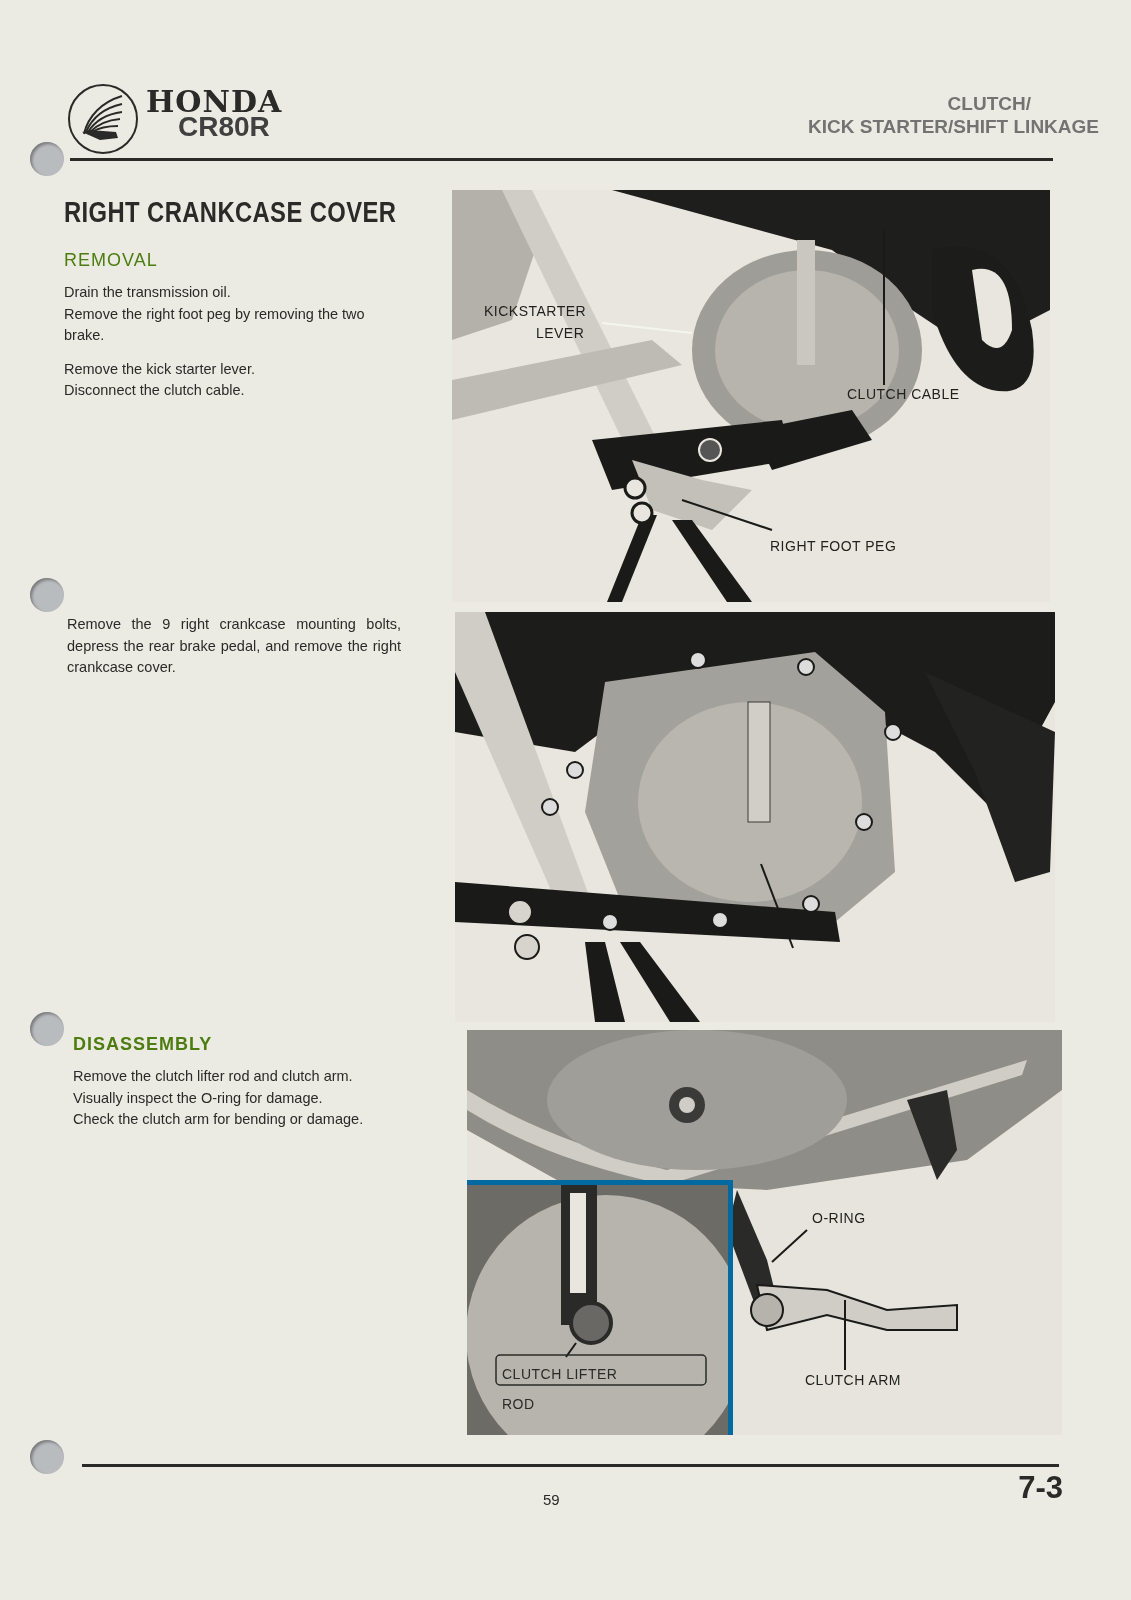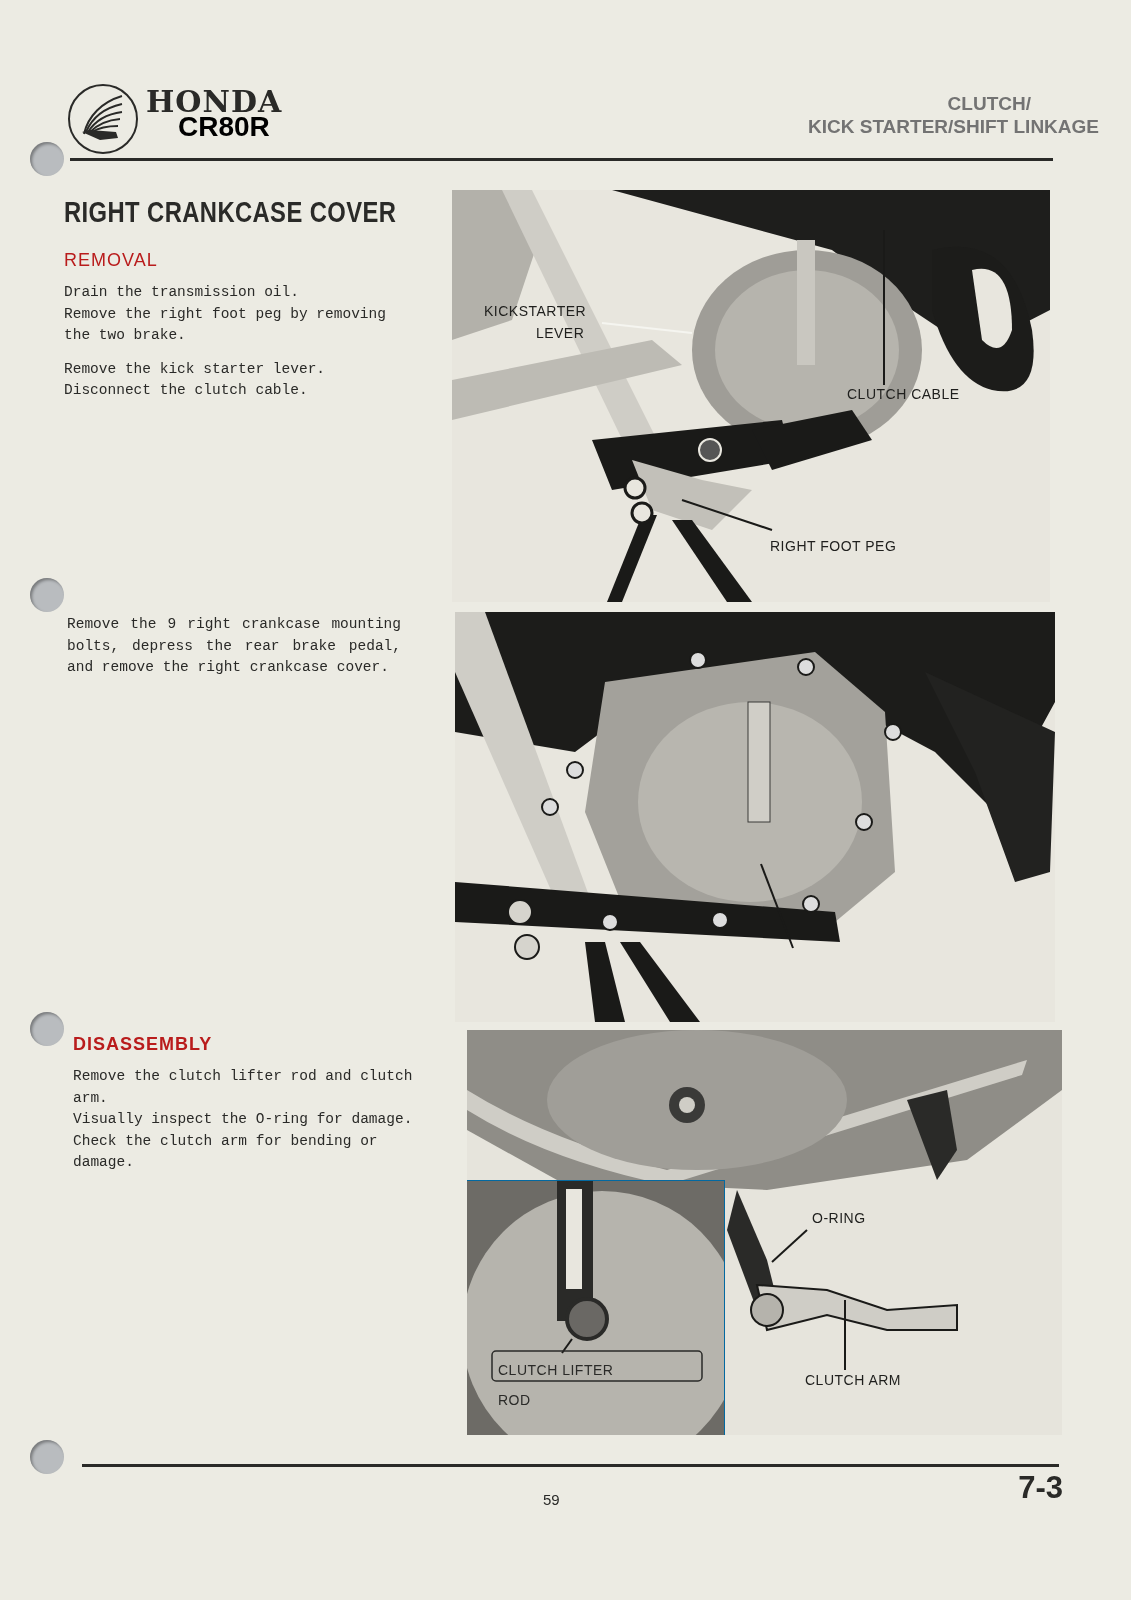--- a/index.html
+++ b/index.html
@@ -5,26 +5,26 @@
   html, body { margin:0; padding:0; }
   body {
     width:1131px; height:1600px; position:relative; overflow:hidden;
     background:#ecebe3;
     font-family:"Liberation Sans", sans-serif; color:#2a2a28;
   }
   .punch { position:absolute; width:34px; height:34px; border-radius:50%;
     background:#b9bcbf; box-shadow: inset 2px 2px 3px rgba(0,0,0,0.35); left:30px; }
   .logo { position:absolute; left:68px; top:84px; width:66px; height:66px; border:2px solid #2a2a28; border-radius:50%; overflow:hidden; }
   .brand { position:absolute; left:146px; top:84px; font-family:"DejaVu Serif", serif; font-weight:bold; font-size:30px; letter-spacing:1px; color:#2a2a28; }
-  .model { position:absolute; left:178px; top:111px; font-weight:bold; font-size:28px; color:#000000; }
+  .model { position:absolute; left:178px; top:111px; font-weight:bold; font-size:28px; color:#404040; }
   .section-hdr { position:absolute; right:100px; top:92px; text-align:right; font-weight:bold; font-size:19px; line-height:23px; color:#737373; }
   .hrule { position:absolute; left:70px; right:78px; height:3px; background:#2a2a28; }
   .title { position:absolute; left:64px; top:196px; font-family:"Liberation Sans", sans-serif; font-weight:bold; font-size:29px; transform:scaleX(0.82); transform-origin:left top; letter-spacing:0.5px; color:#2a2a28; }
-  .subhead { position:absolute; font-size:18px; letter-spacing:1px; color:#b91c1c; }
-  .para { position:absolute; font-size:14.5px; line-height:21.5px; color:#2a2a28;font-family:Liberation Mono, monospace; }
+  .subhead { position:absolute; font-size:18px; letter-spacing:1px; color:#4d7c0f; }
+  .para { position:absolute; font-size:14.5px; line-height:21.5px; color:#2a2a28; }
   .para p { margin:0 0 12px 0; }
   .photo { position:absolute; background:#e7e5dd; overflow:hidden; }
   .photo svg { position:absolute; left:0; top:0; }
   .label { position:absolute; font-size:14px; font-weight:normal; color:#1f1f1d; letter-spacing:0.5px; white-space:nowrap; }
   .pagenum { position:absolute; left:543px; top:1491px; font-size:15px; }
   .chapter { position:absolute; right:68px; top:1470px; font-weight:bold; font-size:31px; }
 </style>
 </head>
 <body>
 
@@ -151,21 +151,21 @@
     <path d="M290 255 L360 260 L420 280 L490 275 L490 300 L420 300 L360 285 L300 300 Z" fill="#cfcdc6" stroke="#1a1a18" stroke-width="2"></path>
     <circle cx="300" cy="280" r="16" fill="#b5b3ac" stroke="#1a1a18" stroke-width="2"></circle>
     <g stroke="#1a1a18" stroke-width="2">
       <line x1="340" y1="200" x2="305" y2="232"></line>
       <line x1="378" y1="270" x2="378" y2="340"></line>
     </g>
   </svg>
   <div class="label" style="left:345px; top:180px;">O-RING</div>
   <div class="label" style="left:338px; top:342px;">CLUTCH ARM</div>
 
-  <div style="position:absolute; left:-6px; top:150px; width:262px; height:255px; border:1px solid #0369a1; background:#9a9892; overflow:hidden;">
+  <div style="position:absolute; left:-6px; top:150px; width:262px; height:255px; border:5px solid #0369a1; background:#9a9892; overflow:hidden;">
     <svg width="262" height="255" viewBox="0 0 262 255" style="position:absolute; left:0; top:0;">
       <rect width="262" height="255" fill="#6d6b66"></rect>
       <circle cx="140" cy="150" r="140" fill="#b6b4ad"></circle>
       <rect x="95" y="0" width="36" height="140" fill="#2a2a28"></rect>
       <rect x="104" y="8" width="16" height="100" fill="#e8e6de"></rect>
       <circle cx="125" cy="138" r="20" fill="#6a6864" stroke="#2a2a28" stroke-width="4"></circle>
       <line x1="110" y1="158" x2="100" y2="172" stroke="#1a1a18" stroke-width="2"></line>
       <rect x="30" y="170" width="210" height="30" rx="4" fill="none" stroke="#2a2a28" stroke-width="1.5"></rect>
     </svg>
     <div class="label" style="left:36px; top:174px; line-height:30px; color:#2a2a28;">

